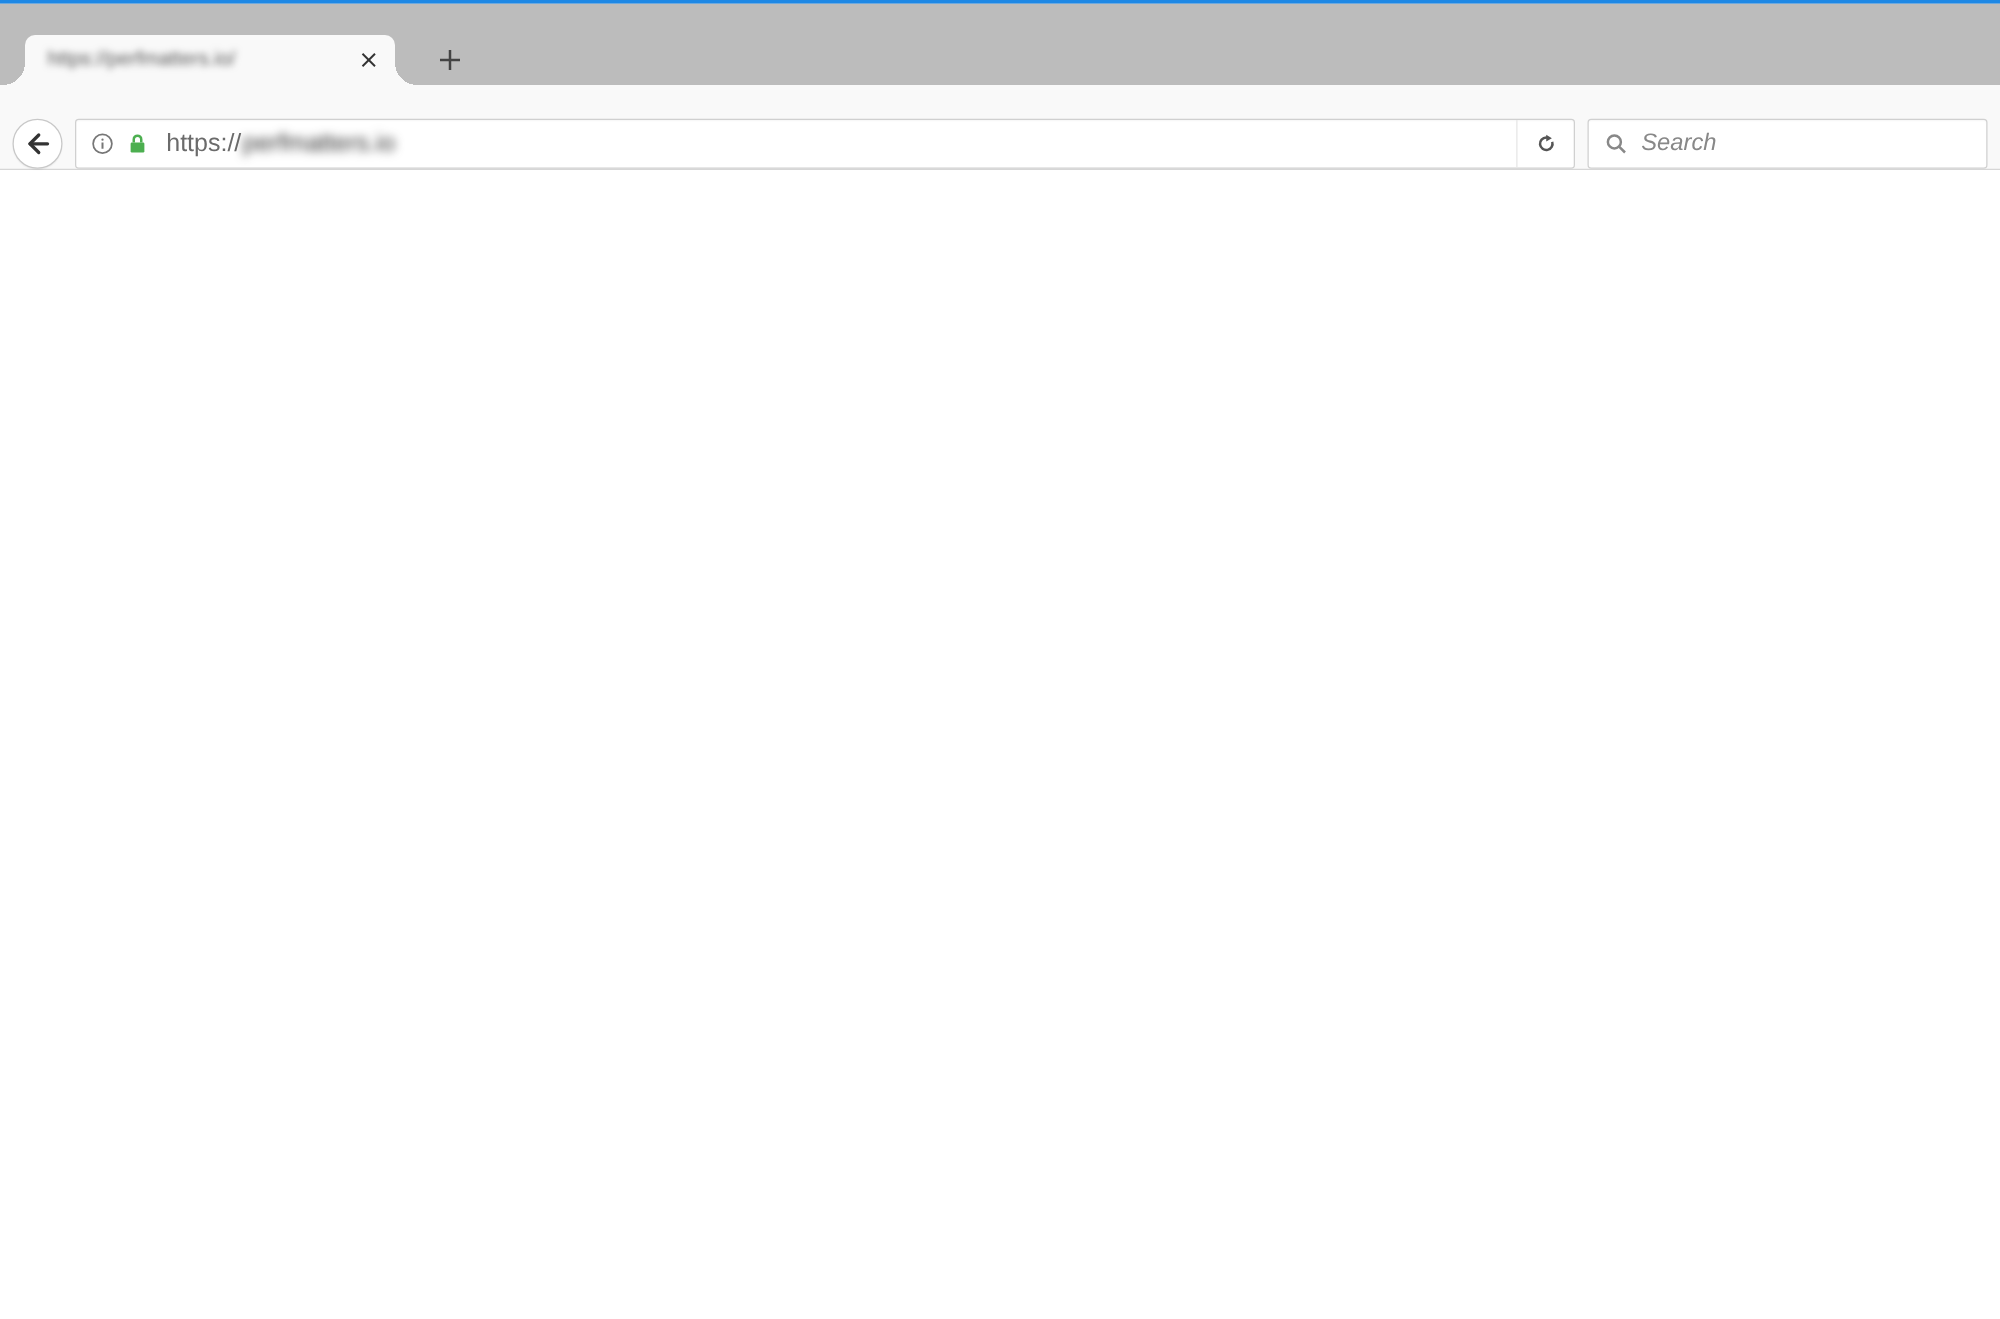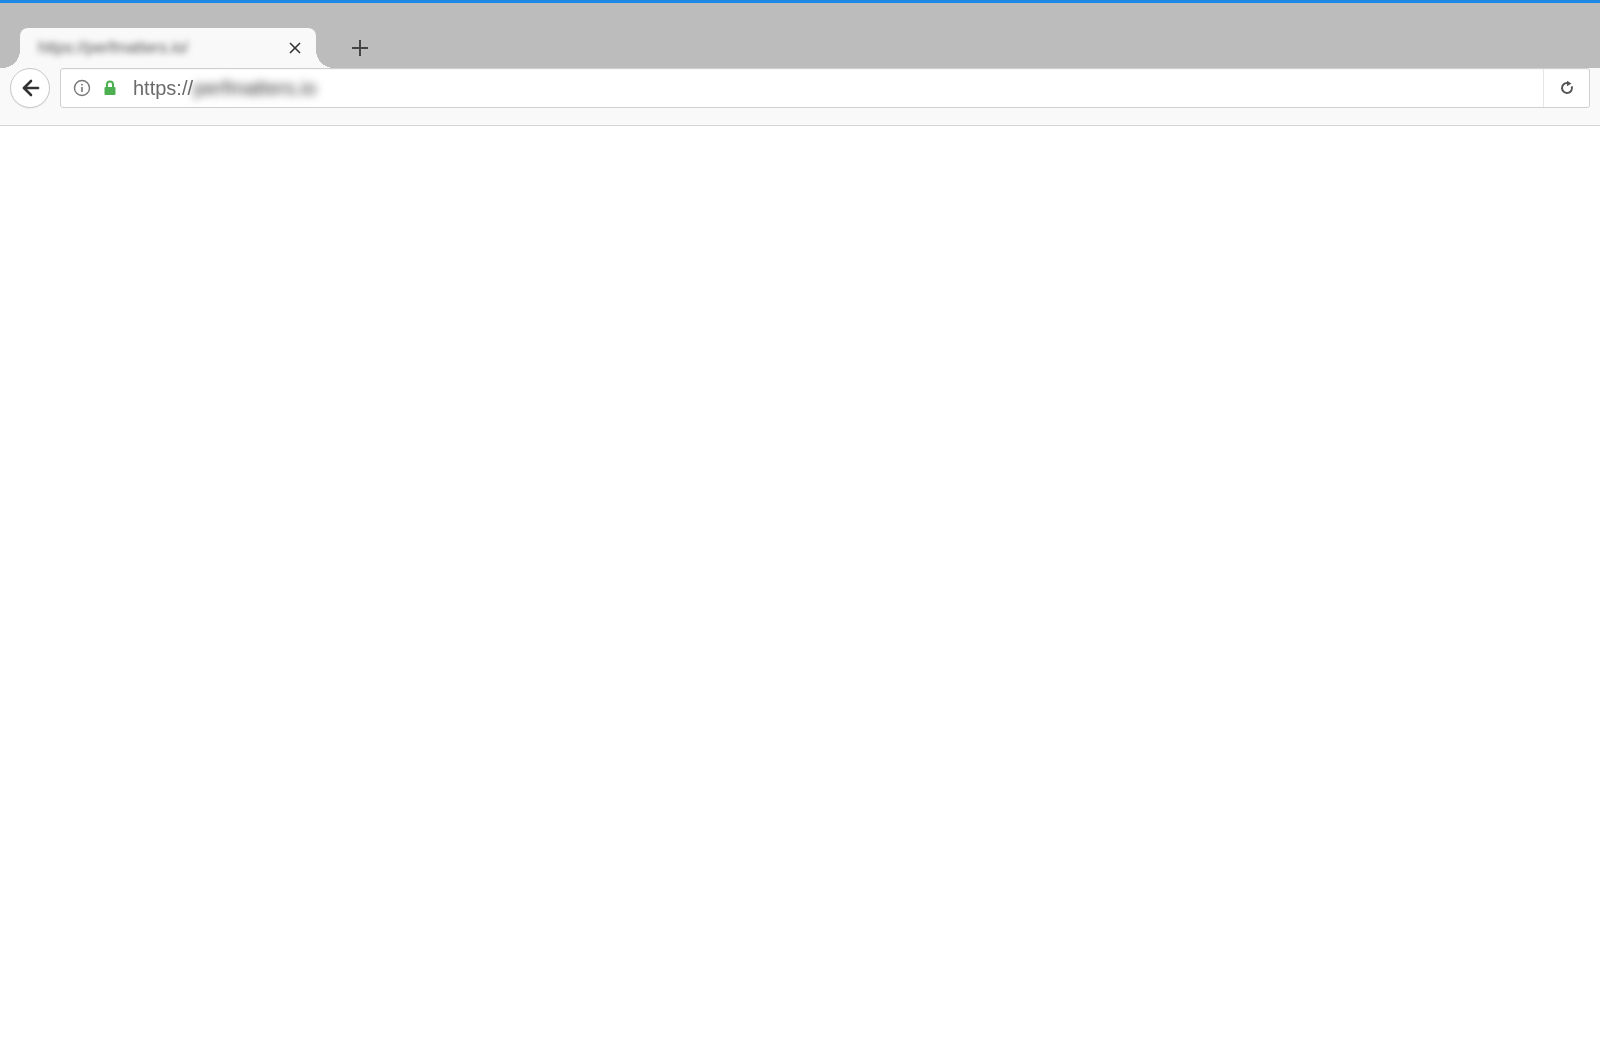--- a/index.html
+++ b/index.html
@@ -77,25 +77,25 @@
       display: flex;
       align-items: center;
       justify-content: center;
       cursor: pointer;
       color: #444;
       margin-left: 18px;
       margin-bottom: 0;
     }
     .new-tab-button svg { width: 20px; height: 20px; }
     .toolbar {
-      height: 58px;
+      height: 68px;
       background: #f9f9f9;
       border-bottom: 1px solid #d6d6d6;
       display: flex;
-      align-items: flex-start;
+      align-items: flex-end;
       padding: 0 10px;
       gap: 10px;
     }
     .back-button {
       width: 40px;
       height: 40px;
       border-radius: 50%;
       border: 1px solid #c8c8c8;
       background: #ffffff;
       display: flex;
@@ -245,15 +245,24 @@
       <span class="url-prefix">https://</span>
       <span class="url-domain">perfmatters.io</span>
     </div>
     <div class="reload-button">
       <svg viewBox="0 0 18 18" fill="currentColor">
         <path d="M9 3 a6 6 0 1 0 5.7 4.1 l-1.9 0.6 A4 4 0 1 1 9 5 V7.2 L13.5 4.5 L9 1.8 Z"></path>
       </svg>
     </div>
   </div>
 
+  <div class="search-bar">
+    <span class="search-icon">
+      <svg viewBox="0 0 18 18" fill="none" stroke="currentColor" stroke-width="2">
+        <circle cx="7.5" cy="7.5" r="5.2"></circle>
+        <line x1="11.5" y1="11.5" x2="16" y2="16"></line>
+      </svg>
+    </span>
+    <input class="search-input" type="text" placeholder="Search" value="" style="">
+  </div>
 </div>
 
 <div class="content-area"></div>
 
 </body></html>

